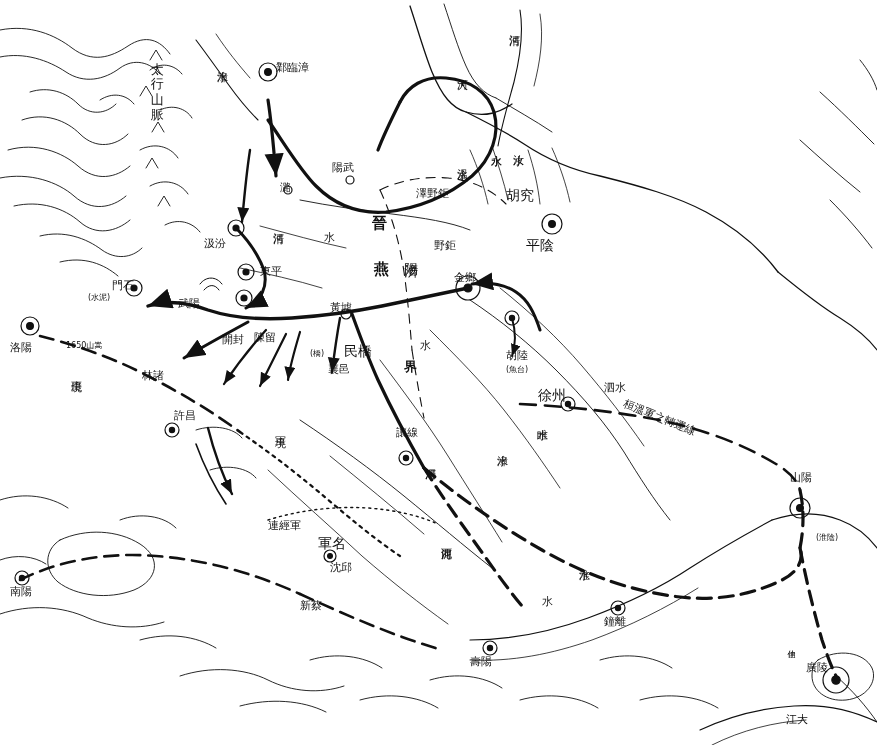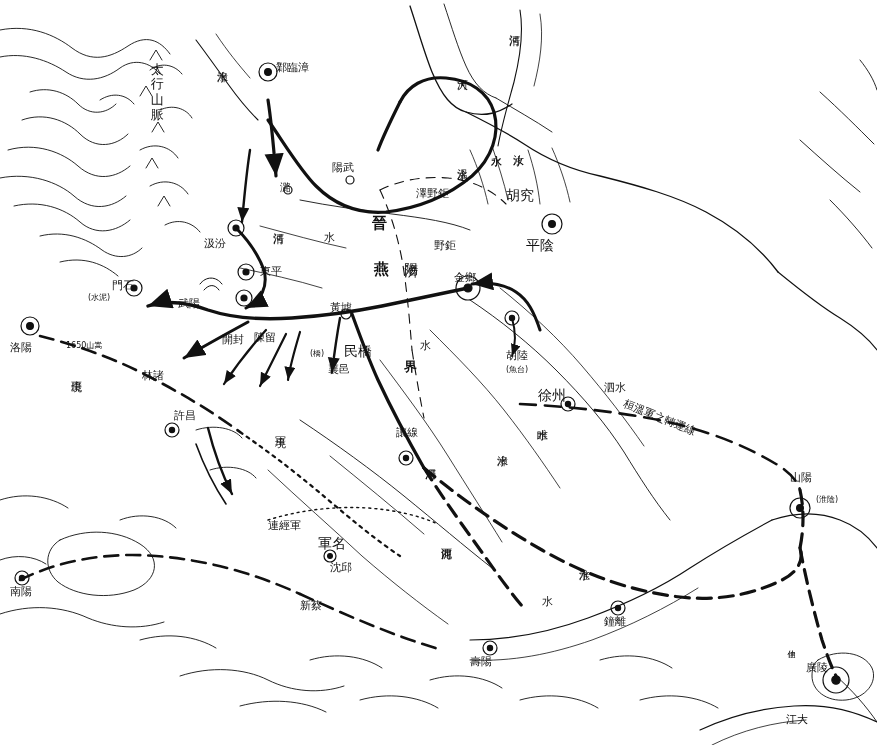--- a/index.html
+++ b/index.html
@@ -297,21 +297,21 @@
   <div class="lbl sm" style="left:344px;top:344px;">民橋</div>
   <div class="lbl xs" style="left:310px;top:350px;">(橋)</div>
   <div class="lbl" style="left:328px;top:364px;">襄邑</div>
   <div class="lbl" style="left:142px;top:370px;">林諸</div>
   <div class="lbl" style="left:174px;top:410px;">許昌</div>
   <div class="lbl" style="left:10px;top:342px;">洛陽</div>
   <div class="lbl" style="left:506px;top:350px;">胡陸</div>
   <div class="lbl xs" style="left:506px;top:366px;">(魚台)</div>
   <div class="lbl sm" style="left:538px;top:388px;">徐州</div>
   <div class="lbl" style="left:790px;top:472px;">山陽</div>
-  <div class="lbl xs" style="left:816px;top:496px;">(淮陰)</div>
+  <div class="lbl xs" style="left:816px;top:534px;">(淮陰)</div>
   <div class="lbl" style="left:604px;top:616px;">鐘離</div>
   <div class="lbl" style="left:470px;top:656px;">壽陽</div>
   <div class="lbl" style="left:806px;top:662px;">廣陵</div>
   <div class="lbl vert xs" style="left:786px;top:644px;">伯佳</div>
   <div class="lbl" style="left:10px;top:586px;">南陽</div>
   <div class="lbl" style="left:300px;top:600px;">新蔡</div>
   <div class="lbl" style="left:330px;top:562px;">沈邱</div>
 
 </div>
 

